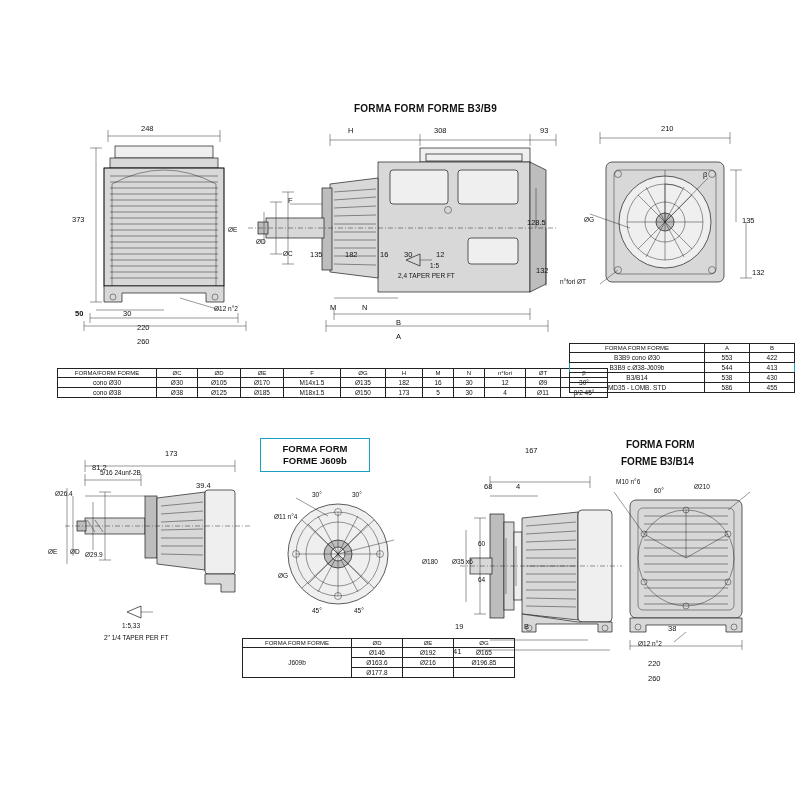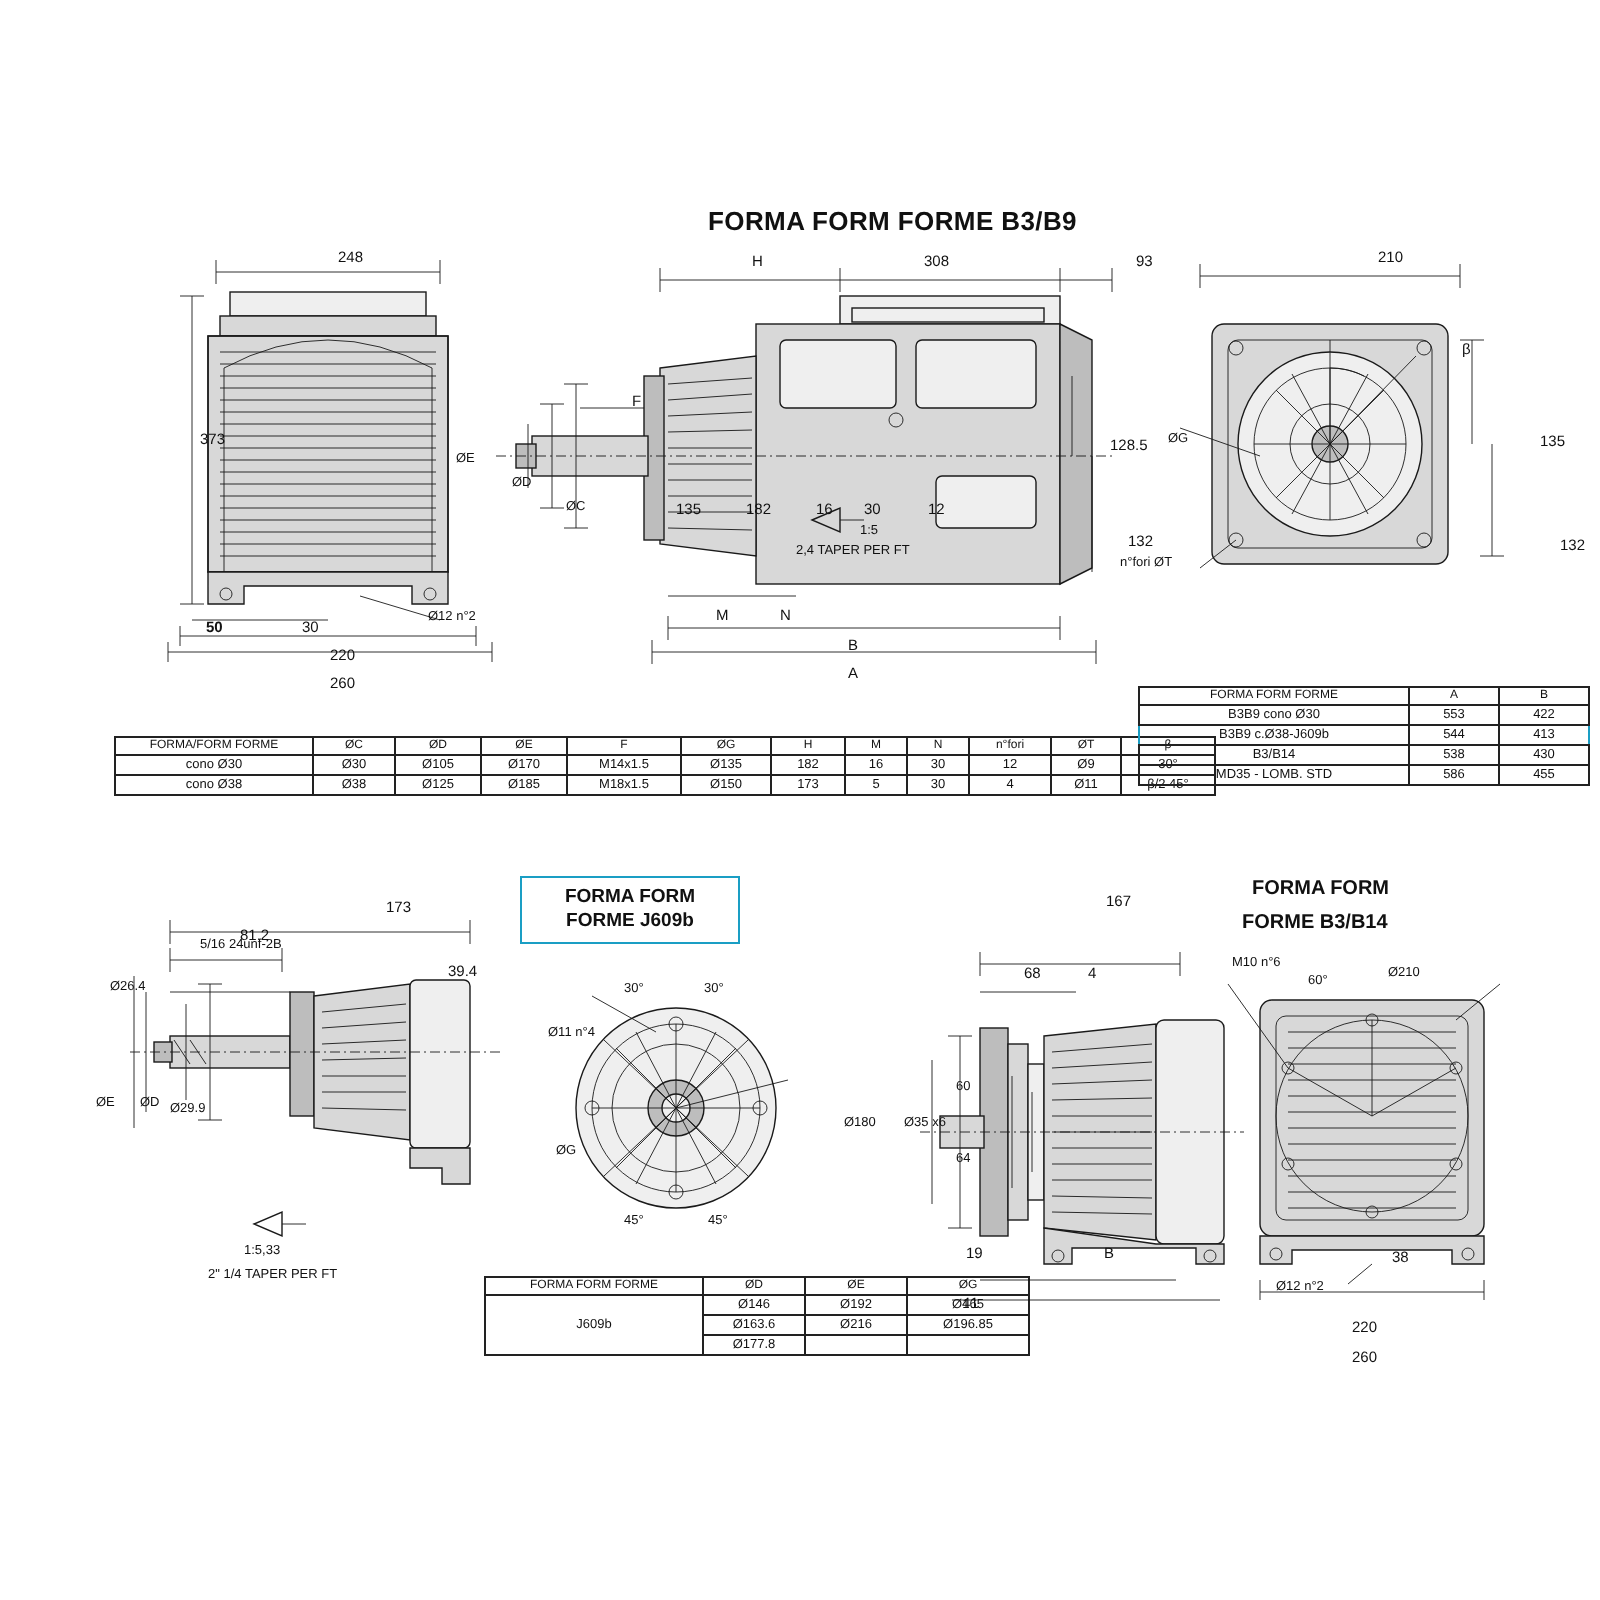--- a/index.html
+++ b/index.html
@@ -1,21 +1,21 @@
 <!DOCTYPE html>
 <html><head>
 <meta charset="utf-8">
 <style>
   html,body{margin:0;padding:0;background:#ffffff;}
   body{width:800px;height:800px;position:relative;font-family:"Liberation Sans",sans-serif;color:#111;}
   .sheet{position:absolute;left:0;top:0;width:800px;height:800px;}
   .abs{position:absolute;}
-  .title{font-size:13px;font-weight:bold;letter-spacing:.2px;white-space:nowrap;padding-left:14px;}
+  .title{font-size:10px;font-weight:bold;letter-spacing:.2px;white-space:nowrap;padding-left:14px;}
   .title2{font-size:10px;font-weight:bold;white-space:nowrap;}
-  .dim{font-size:7.5px;white-space:nowrap;margin-left:28px;}
+  .dim{font-size:7.5px;white-space:nowrap;}
   .dim6{font-size:6.5px;white-space:nowrap;}
   table.tbl{border-collapse:collapse;font-size:6.5px;}
   table.tbl td,table.tbl th{border:0.8px solid #222;padding:1px 3px;text-align:center;font-weight:normal;white-space:nowrap;}
   table.tbl th{font-size:6px;}
   .hlrow td{border-top:1.4px solid #1a9ec4;border-bottom:1.4px solid #1a9ec4;}
   .hlrow td:first-child{border-left:1.4px solid #1a9ec4;}
   .hlrow td:last-child{border-right:1.4px solid #1a9ec4;}
   .boxlabel{border:1.4px solid #1a9ec4;padding:4px 8px;font-size:9.5px;font-weight:bold;text-align:center;line-height:1.25;}
   svg{display:block;}
   .ln{stroke:#1a1a1a;stroke-width:0.7;fill:none;}

